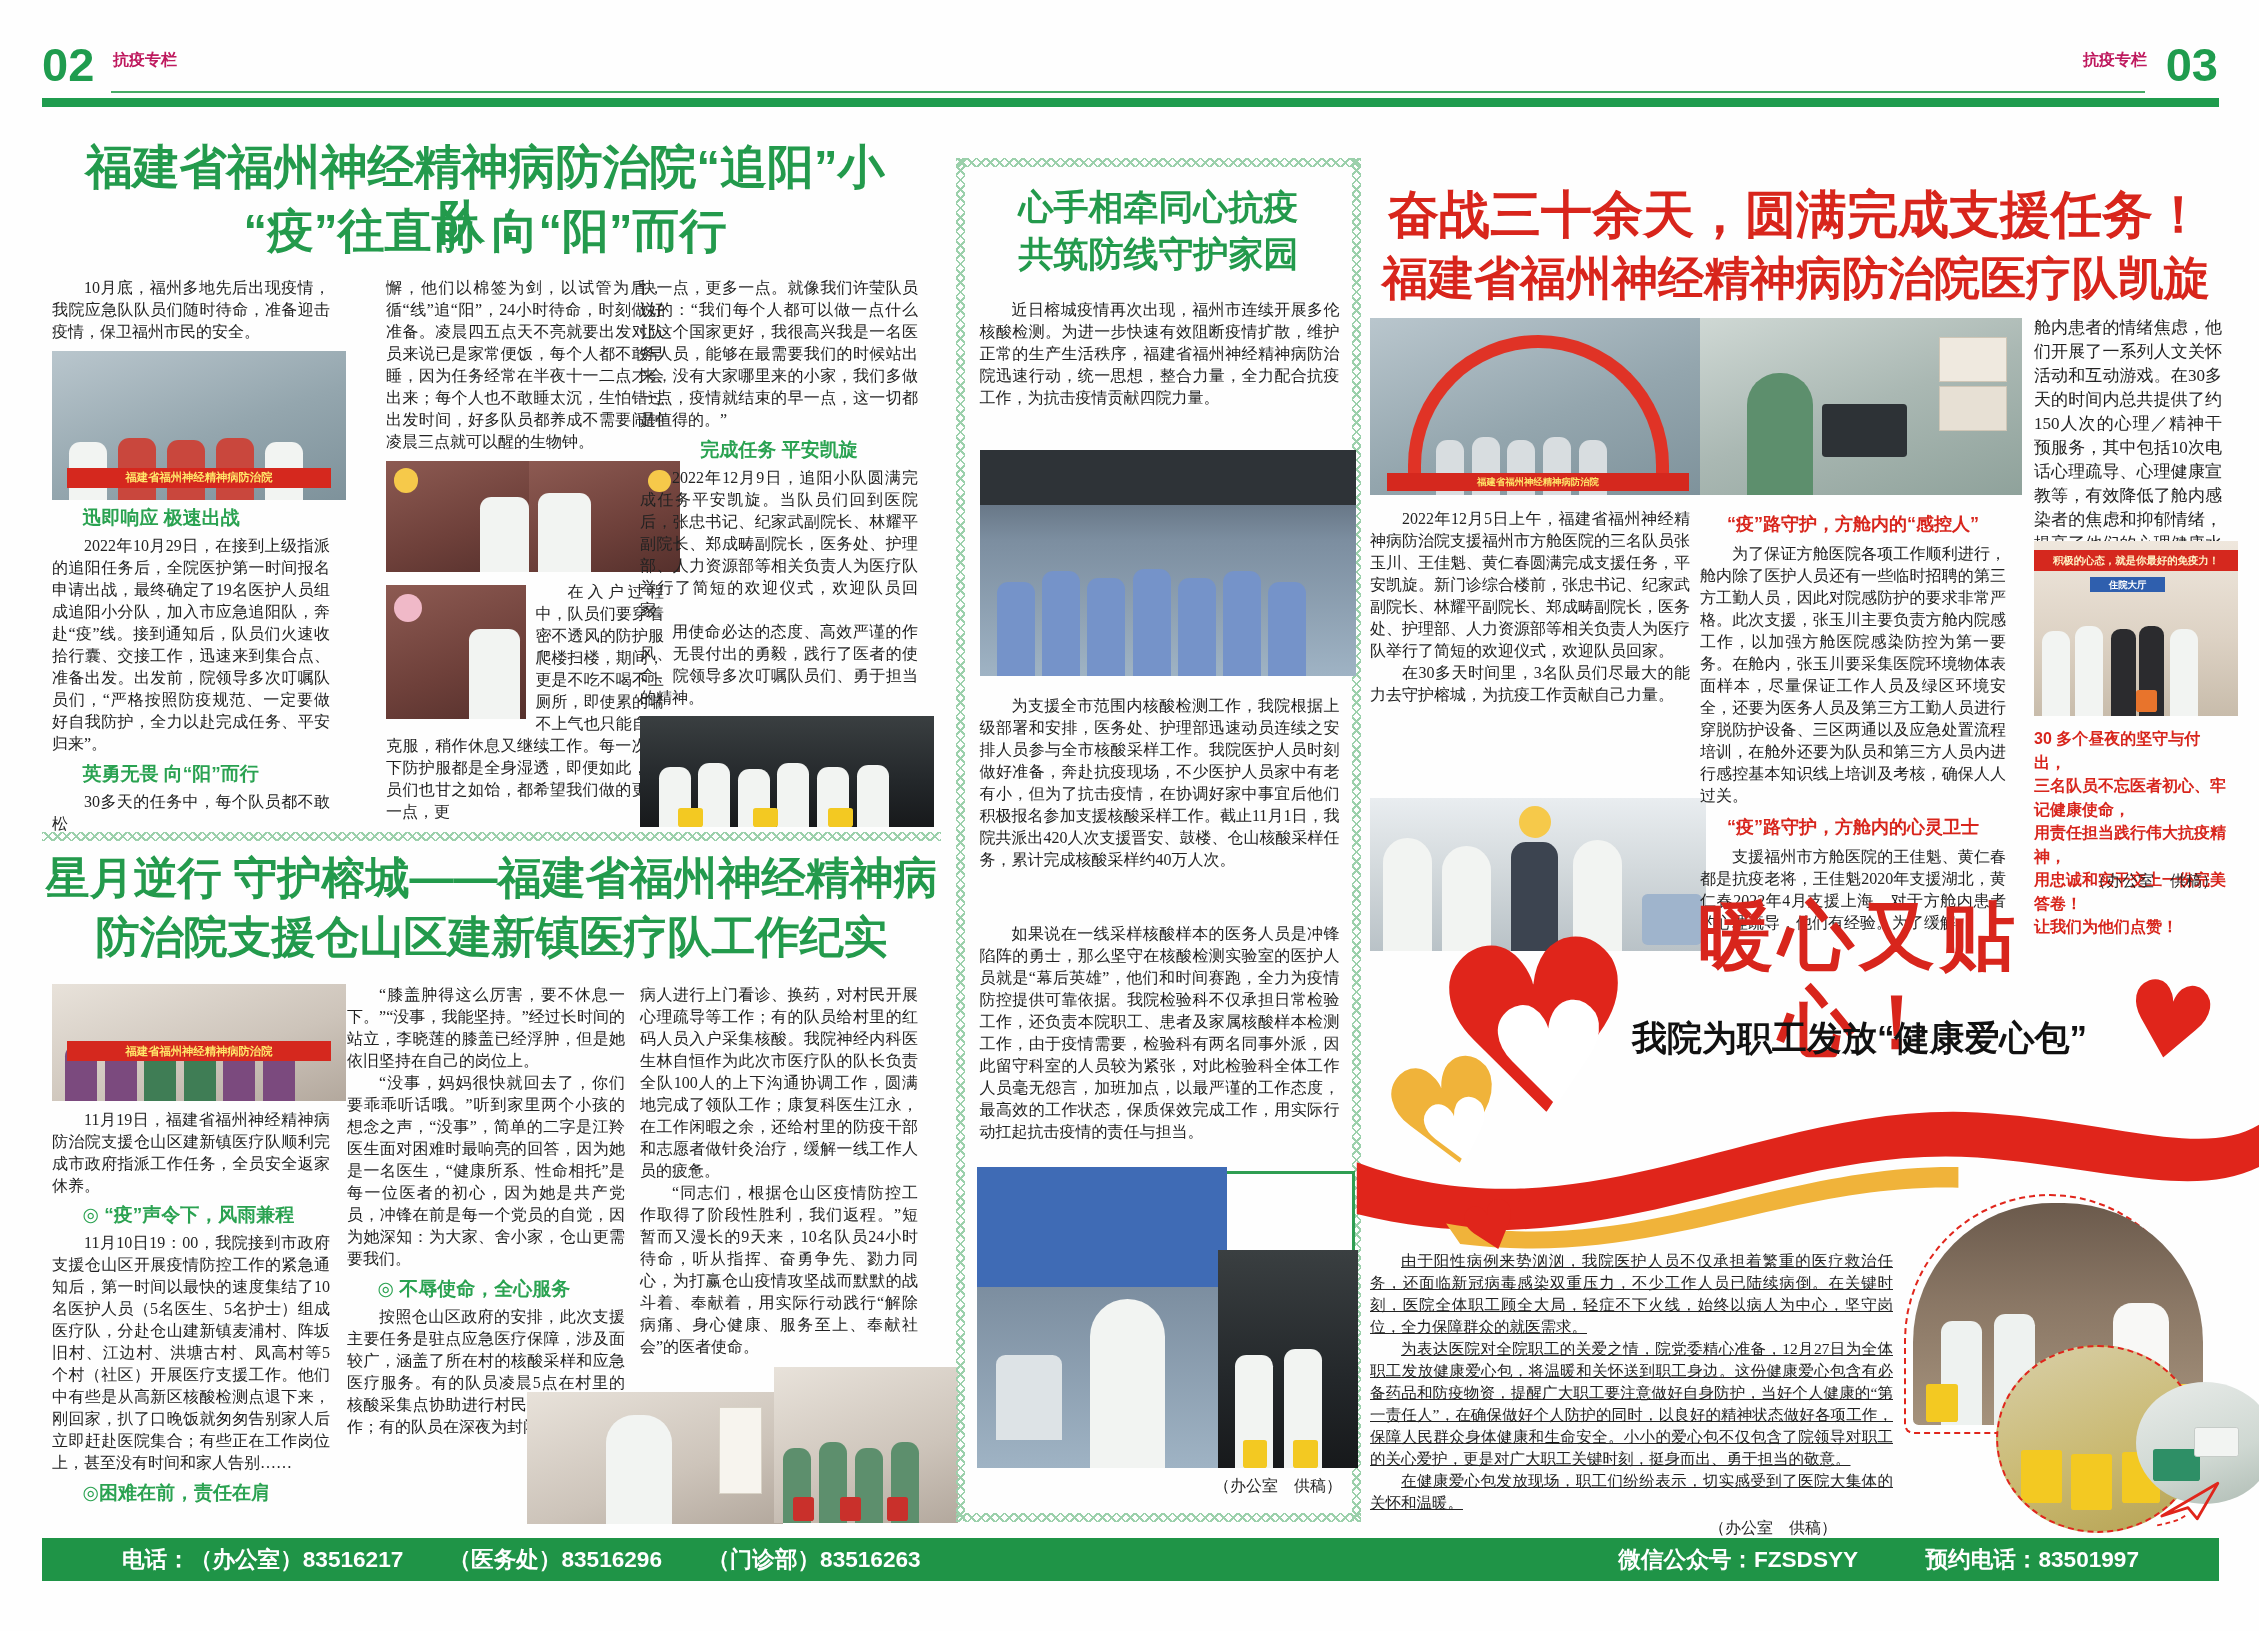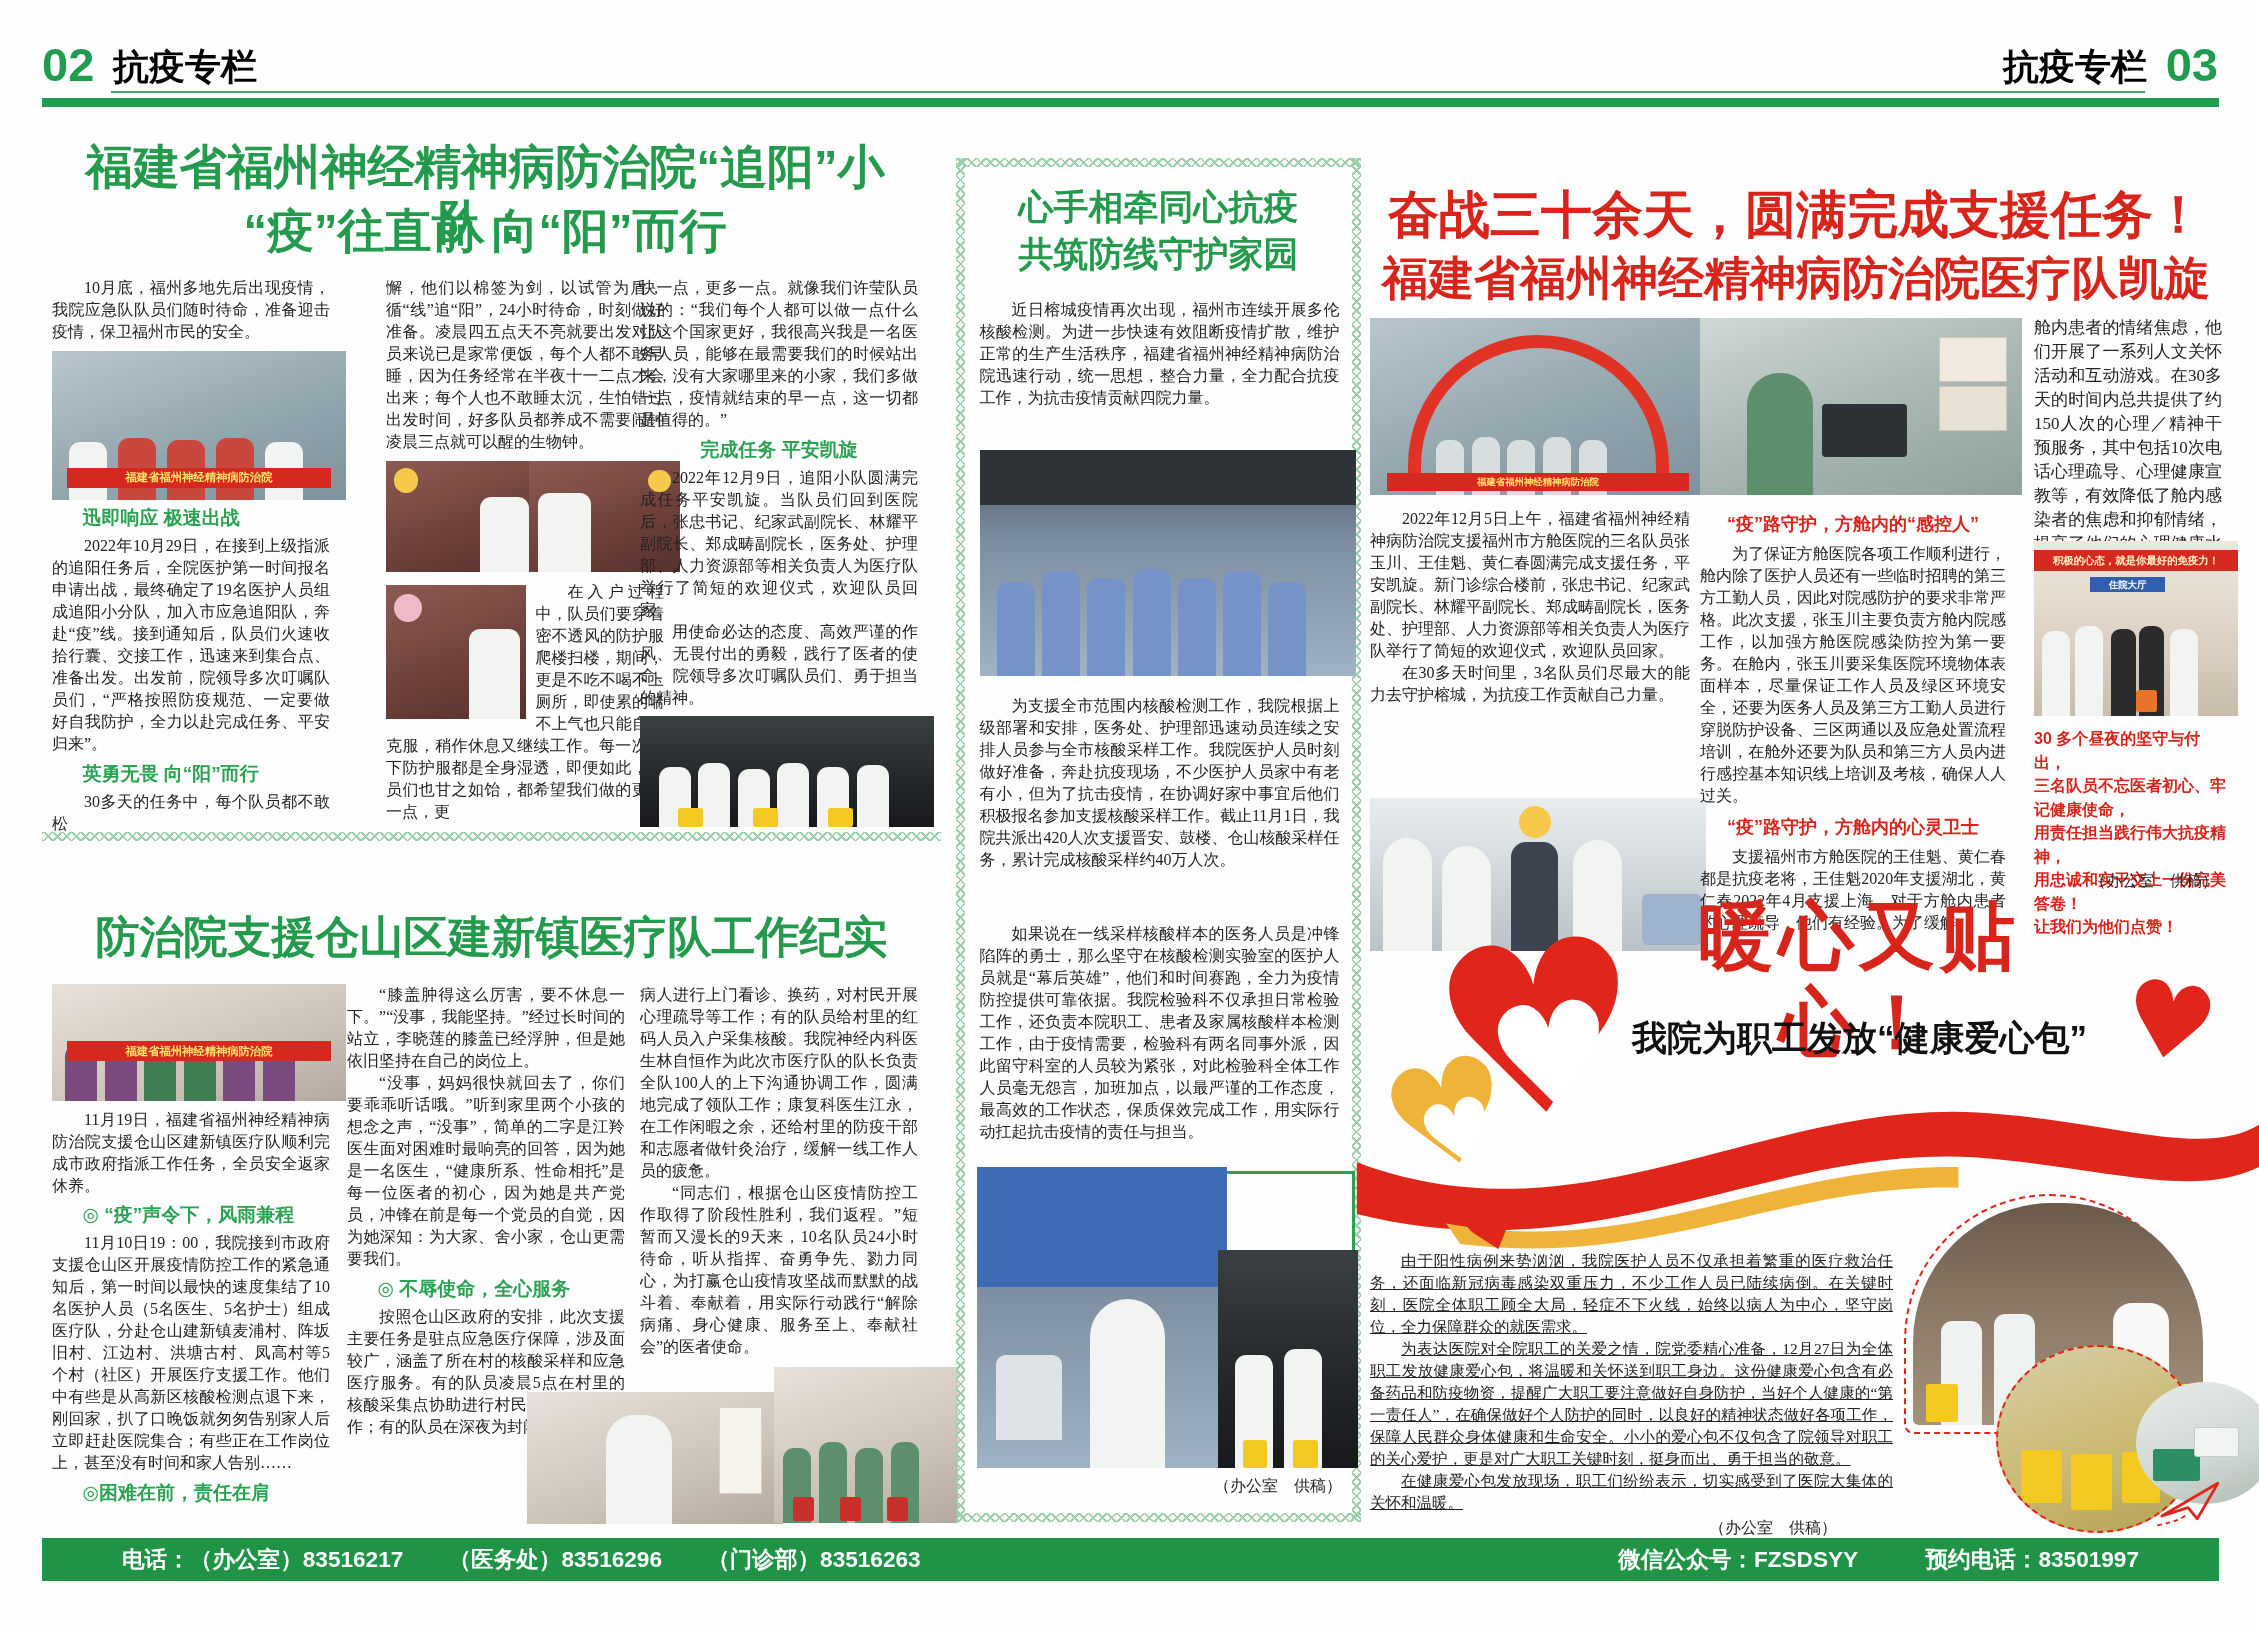--- a/index.html
+++ b/index.html
@@ -1,21 +1,21 @@
 <!DOCTYPE html>
 <html style="font-size:15px"><head>
 <meta charset="utf-8">
 <style>
   html,body{margin:0;padding:0;background:#ffffff;}
   #page{position:relative;width:2260px;height:1632px;background:#fefefe;overflow:hidden;
         font-family:"Liberation Serif","DejaVu Serif",serif;color:#1c1c1c;}
   .abs{position:absolute;}
   
   .hnum{font-family:"Liberation Sans","DejaVu Sans",sans-serif;font-weight:900;font-size:47px;color:#1f9c4e;line-height:1;}
-  .hlab{font-family:Liberation Mono, monospace;font-weight:bold;font-size:36px;color:#000000;line-height:1;}
+  .hlab{font-family:Liberation Sans, sans-serif;font-weight:bold;font-size:16px;color:#be185d;line-height:1;}
   .thinline{background:#46ab66;height:1.9px;}
   .thickline{background:#1f9c4e;height:8.5px;}
   
   .ttl-green{font-family:"Liberation Sans","DejaVu Sans",sans-serif;font-weight:900;color:#239a4c;text-align:center;line-height:1.18;}
   .ttl-red{font-family:"Liberation Sans","DejaVu Sans",sans-serif;font-weight:900;color:#d8251c;text-align:center;line-height:1.15;}
   
   .bt{font-size:16px;line-height:22px;text-align:justify;color:#222;}
   .ind{text-indent:2em;}
   .gsub{font-family:"Liberation Sans","DejaVu Sans",sans-serif;font-weight:bold;color:#2aa251;font-size:19px;line-height:1.2;margin:7.5px 0 5.6px 0;text-indent:1.6em;}
   .rsub{font-family:"Liberation Sans","DejaVu Sans",sans-serif;font-weight:bold;color:#d8251c;font-size:18px;line-height:1.25;margin:0 0 7.5px 0;}
@@ -123,20 +123,21 @@
       <span class="ppe" style="left:177px;width:32px;height:60px;"></span>
       <span class="ppe" style="left:217px;width:32px;height:62px;"></span>
       <span class="bag" style="left:38px;bottom:0;width:24.5px;height:19px;"></span>
       <span class="bag" style="left:113px;bottom:0;width:24.5px;height:19px;"></span>
       <span class="bag" style="left:188px;bottom:0;width:24.5px;height:19px;"></span>
     </div>
   </div>
 
   <div class="abs chain" style="left:42px;top:832px;width:899px;height:9.4px;"></div>
 
+  <div class="abs ttl-green" style="left:42px;top:852px;width:899px;font-size:44px;">星月逆行 守护榕城——福建省福州神经精神病</div>
   <div class="abs ttl-green" style="left:42px;top:911px;width:899px;font-size:44px;">防治院支援仓山区建新镇医疗队工作纪实</div>
 
   <div class="abs" style="left:52px;top:984px;width:278px;">
     <div class="ph ph-corr" style="position:relative;width:278px;height:117px;">
       <span class="ppe" style="left:13px;width:32px;height:56px;background:#7b4a7e;"></span>
       <span class="ppe" style="left:53px;width:32px;height:60px;background:#7b4a7e;"></span>
       <span class="ppe" style="left:92px;width:32px;height:56px;background:#3f7d55;"></span>
       <span class="ppe" style="left:132px;width:32px;height:60px;background:#3f7d55;"></span>
       <span class="ppe" style="left:171px;width:32px;height:56px;background:#7b4a7e;"></span>
       <span class="ppe" style="left:211px;width:32px;height:60px;background:#7b4a7e;"></span>

